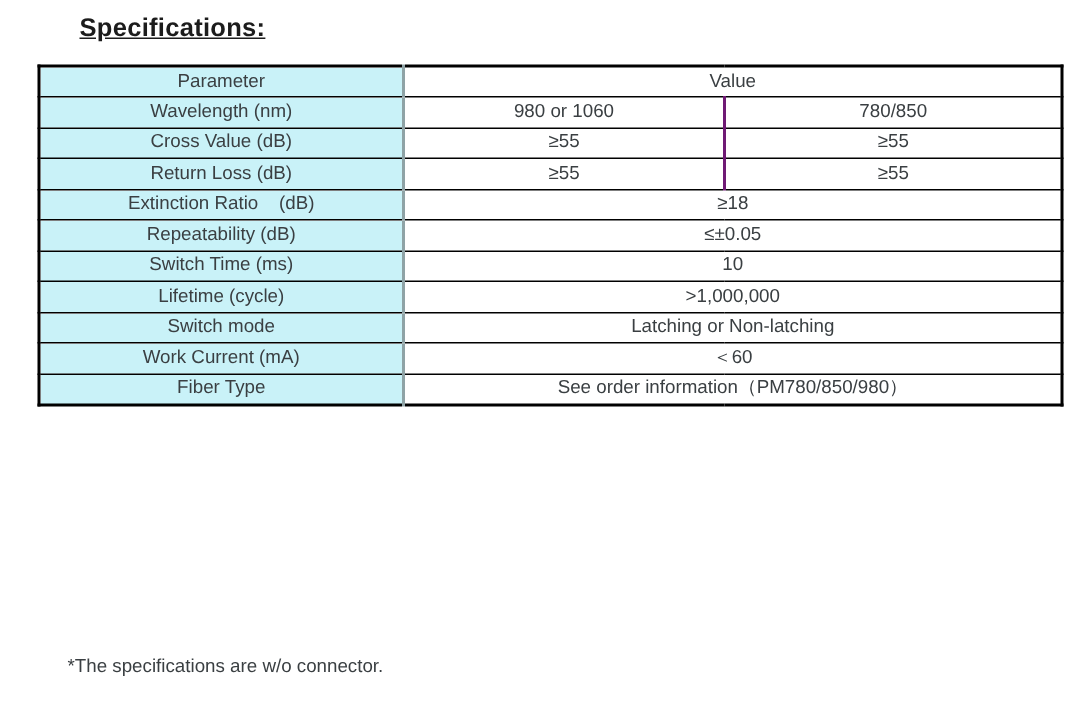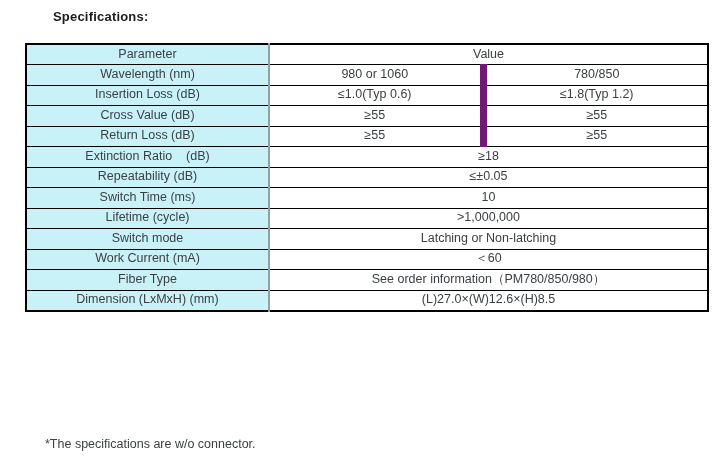--- a/index.html
+++ b/index.html
@@ -9,24 +9,25 @@
     font-family: "Liberation Sans", sans-serif;
     color: #3a3f42;
     position: relative;
     overflow: hidden;
   }
   .page { width: 727px; height: 470px; position: relative; background: #fff; }
 
   .doc-title {
     position: absolute;
     left: 53px; top: 9px;
-    font-size: 13px;
+    font-size: 17px;
     font-weight: bold;
     color: #1c1c1c;
     letter-spacing: 0.2px;
+    text-decoration: underline;
   }
 
   table.spec {
     position: absolute;
     left: 25px; top: 43px;
     width: 682px;
     border-collapse: collapse;
     table-layout: fixed;
     font-size: 12.5px;
   }
@@ -43,21 +44,21 @@
     line-height: 1.1;
     white-space: pre;
     overflow: hidden;
   }
   table.spec td.p, table.spec th.p {
     background: #c9f2f8;
     border-right: 2px solid #8fa3a6;
     margin-top: 32px;
   }
   table.spec td.sub {
-    border-left: 7px solid #701a75;
+    border-left: 2px solid #701a75;
   }
   .notes {
     position: absolute;
     left: 45px; top: 408px;
     font-size: 12.5px;
     color: #3a3f42;
     line-height: 14.5px;
     white-space: pre;
   }
 </style>
@@ -80,25 +81,20 @@
         <th colspan="2">Value</th>
       </tr>
 
 
       <tr>
         <td class="p">Wavelength (nm)</td>
         <td>980 or 1060</td>
         <td class="sub">780/850</td>
       </tr>
 
-      <tr>
-        <td class="p">Insertion Loss (dB)</td>
-        <td>≤1.0(Typ 0.6)</td>
-        <td class="sub">≤1.8(Typ 1.2)</td>
-      </tr>
 
       <tr>
         <td class="p">Cross Value (dB)</td>
         <td>≥55</td>
         <td class="sub">≥55</td>
       </tr>
 
       <tr>
         <td class="p">Return Loss (dB)</td>
         <td>≥55</td>
@@ -135,24 +131,20 @@
       <tr>
         <td class="p">Work Current (mA)</td>
         <td colspan="2">＜60</td>
       </tr>
 
       <tr>
         <td class="p">Fiber Type</td>
         <td colspan="2">See order information（PM780/850/980）</td>
       </tr>
 
-      <tr>
-        <td class="p">Dimension (LxMxH) (mm)</td>
-        <td colspan="2">(L)27.0×(W)12.6×(H)8.5</td>
-      </tr>
     </tbody>
   </table>
 
   <div class="notes">
     <div>*The specifications are w/o connector.</div>
     
     
   </div>
 
 </div>

